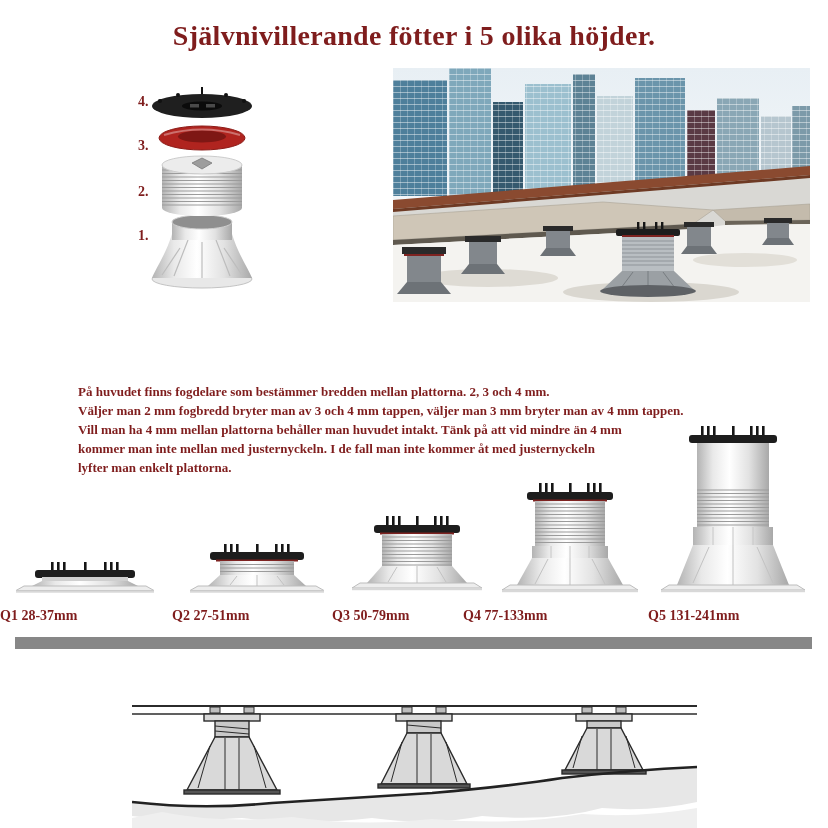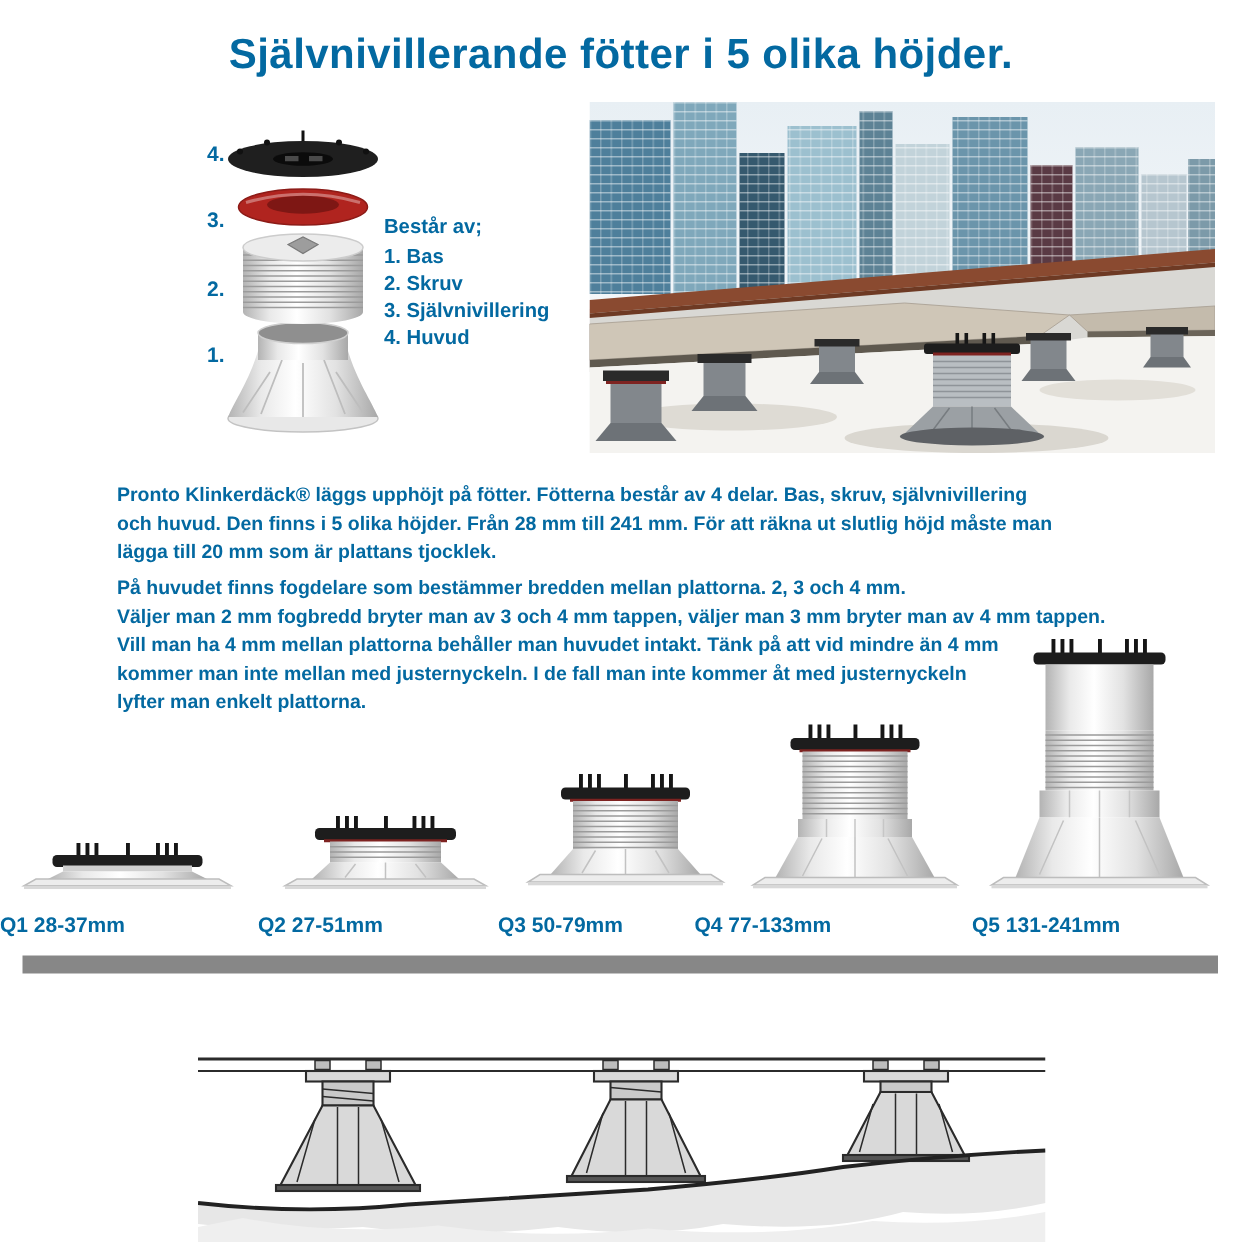--- a/index.html
+++ b/index.html
@@ -1,17 +1,17 @@
 <!DOCTYPE html>
 <html><head>
 <meta charset="utf-8">
 <style>
   html,body{margin:0;padding:0;background:#fff;}
   .page{position:relative;width:828px;height:828px;background:#ffffff;overflow:hidden;
-        font-family:Liberation Sans, sans-serif;color:#0369a1;}
+        font-family:Liberation Serif, serif;color:#7f1d1d;}
   .title{position:absolute;top:20px;left:0;width:100%;text-align:center;
          font-size:28px;font-weight:700;letter-spacing:.3px;}
   
   .exploded{position:absolute;left:125px;top:80px;width:270px;height:235px;}
   .part-num{position:absolute;font-size:14px;font-weight:700;}
   .exploded-svg{position:absolute;left:25px;top:2px;}
   .brand-block{position:absolute;left:131px;top:8px;font-size:13.5px;font-weight:700;line-height:17px;}
   .brand-block sup{font-size:9px;}
   .parts-block{position:absolute;left:131px;top:62px;font-size:13.5px;font-weight:700;line-height:18px;}
   .parts-heading{margin-bottom:2px;}
@@ -87,27 +87,20 @@
       <ellipse cx="52" cy="24" rx="50" ry="12" fill="#1f1f1f"></ellipse>
       <ellipse cx="52" cy="24" rx="20" ry="4.5" fill="#0b0b0b"></ellipse>
       <rect x="40" y="22" width="9" height="3.5" fill="#4a4a4a"></rect>
       <rect x="56" y="22" width="9" height="3.5" fill="#4a4a4a"></rect>
       <circle cx="10" cy="19" r="2" fill="#111"></circle>
         <circle cx="28" cy="13" r="2" fill="#111"></circle>
       <circle cx="76" cy="13" r="2" fill="#111"></circle>
         <circle cx="94" cy="19" r="2" fill="#111"></circle>
     </svg>
 
-    <div class="parts-block">
-      <div class="parts-heading">Består av;</div>
-      <div>1. Bas</div>
-      <div>2. Skruv</div>
-      <div>3. Självnivillering</div>
-      <div>4. Huvud</div>
-    </div>
   </div>
 
   <svg class="photo" width="417" height="234" viewBox="0 0 417 234">
     <rect x="0" y="0" width="417" height="234" fill="url(#skyG)"></rect>
 
     <g stroke="none">
       <rect x="0" y="12" width="54" height="116" fill="#4e7f9b"></rect>
         <rect x="0" y="12" width="54" height="116" fill="url(#win)"></rect>
       <rect x="56" y="0" width="42" height="128" fill="#7fa8bb"></rect>
         <rect x="56" y="0" width="42" height="128" fill="url(#win)"></rect>
@@ -182,23 +175,20 @@
       <rect x="223" y="161" width="64" height="7" rx="2" fill="#1d1d1d"></rect>
       <rect x="229" y="167" width="52" height="2.5" fill="#7e2321"></rect>
       <rect x="229" y="169" width="52" height="34" fill="#b9bec2"></rect>
       <path d="M229 173H281M229 177H281M229 181H281M229 185H281M229 189H281M229 193H281M229 197H281" stroke="#8f9499" stroke-width="1" fill="none"></path>
       <polygon points="229,203 209,222 301,222 281,203" fill="#9ba0a4"></polygon>
       <path d="M255,203 L255,222 M240,204 L228,220 M270,204 L282,220" stroke="#777c80" stroke-width="1"></path>
       <ellipse cx="255" cy="223" rx="48" ry="6" fill="#5e6165"></ellipse>
     </g>
   </svg>
 
-  <div class="para p1">Pronto Klinkerdäck® läggs upphöjt på fötter. Fötterna består av 4 delar. Bas, skruv, självnivillering
-och huvud. Den finns i 5 olika höjder. Från 28 mm till 241 mm. För att räkna ut slutlig höjd måste man
-lägga till 20 mm som är plattans tjocklek.</div>
   <div class="para p2">På huvudet finns fogdelare som bestämmer bredden mellan plattorna. 2, 3 och 4 mm.
 Väljer man 2 mm fogbredd bryter man av 3 och 4 mm tappen, väljer man 3 mm bryter man av 4 mm tappen.
 Vill man ha 4 mm mellan plattorna behåller man huvudet intakt. Tänk på att vid mindre än 4 mm
 kommer man inte mellan med justernyckeln. I de fall man inte kommer åt med justernyckeln
 lyfter man enkelt plattorna.</div>
 
   <svg class="foot" style="left:10px;top:541px" width="150" height="52" viewBox="0 0 150 52">
     <g fill="#161616">
       <rect x="41" y="21" width="2.6" height="9"></rect>
         <rect x="47" y="21" width="2.6" height="9"></rect>

